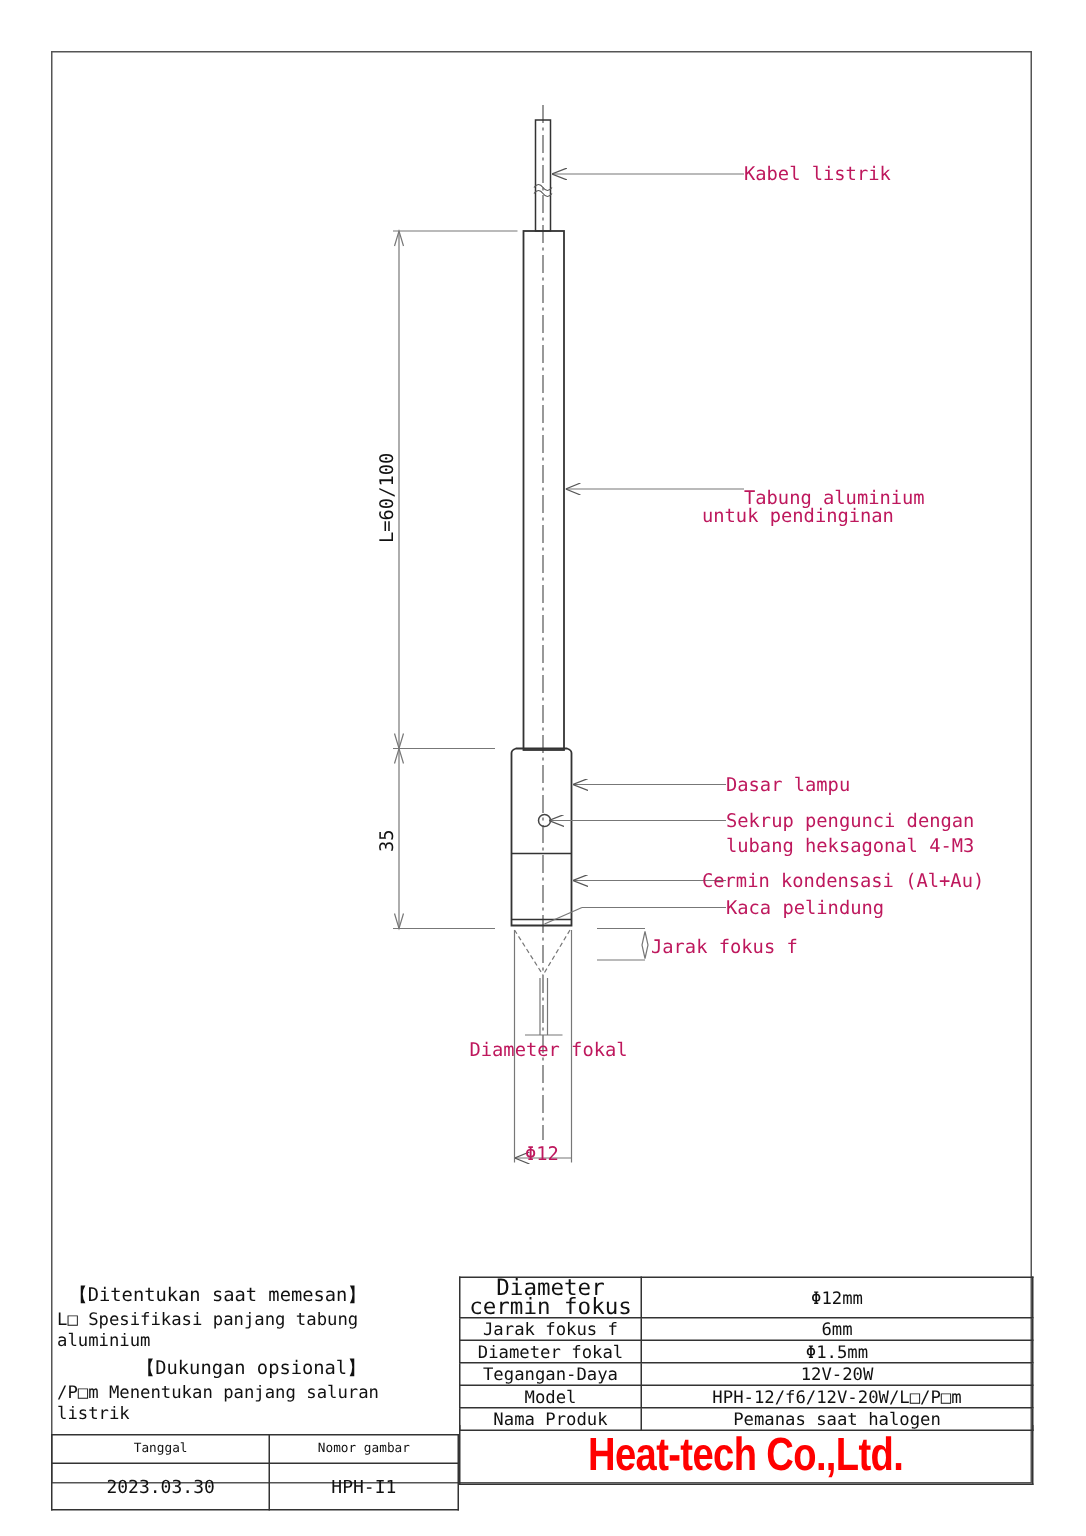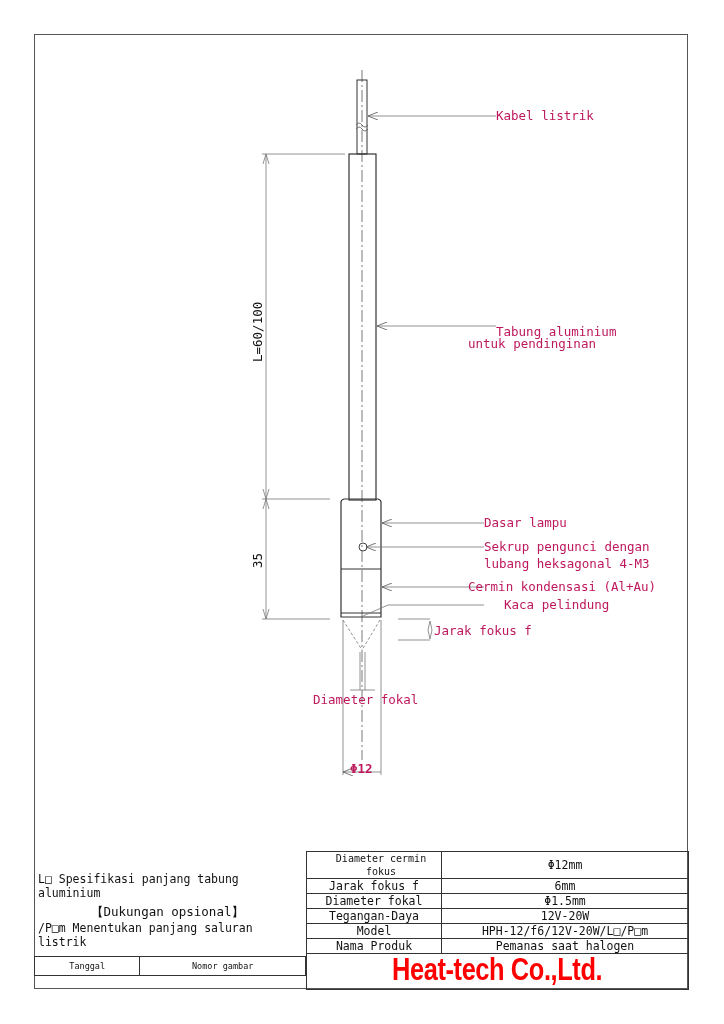--- a/index.html
+++ b/index.html
@@ -7,21 +7,21 @@
   .frame{position:absolute;left:34px;top:34px;width:654px;height:955px;border:1.5px solid #555;box-sizing:border-box;}
   svg.drawing{position:absolute;left:0;top:0;}
   .lbl{position:absolute;font-size:12.5px;white-space:nowrap;line-height:15px;color:#be185d;}
   .vlbl{position:absolute;font-size:12.5px;white-space:nowrap;transform:rotate(-90deg);transform-origin:left top;}
   .notes{position:absolute;left:34px;top:851px;width:272px;height:105px;box-sizing:border-box;font-size:11.5px;}
   .notes .h{position:absolute;left:12px;font-size:12.5px;}
   .notes .t{position:absolute;left:4px;font-size:11.5px;}
   table.spec{position:absolute;left:306px;top:851px;width:383px;border-collapse:collapse;font-size:11.5px;}
   table.spec td{border:1px solid #333;height:14px;padding:0;text-align:center;line-height:13px;}
   table.spec td.k{width:120px;}
-  .k.small{font-size:10px;padding-left:14px;}
+  .k.small{font-size:15px;}
   table.meta{position:absolute;left:34px;top:956px;width:272px;border-collapse:collapse;}
   table.meta td{border:1px solid #333;text-align:center;padding:4px;}
   table.meta td.hd{font-size:8.5px;height:10px;line-height:10px;}
   table.meta td.vl{font-size:12px;height:22px;}
   .logo{position:absolute;left:306px;top:950px;width:383px;height:40px;border:1px solid #333;border-top:none;box-sizing:border-box;display:flex;align-items:center;justify-content:center;}
   .logo span{font-family:"Liberation Sans","DejaVu Sans",sans-serif;font-weight:bold;font-size:31px;color:#ff0000;transform:scaleX(0.82);letter-spacing:-0.5px;line-height:34px;}
 </style>
 </head>
 <body>
 
@@ -80,28 +80,29 @@
   <line x1="388" y1="605" x2="363" y2="616" stroke="#777" stroke-width="0.8"></line>
 </svg>
 
 <div class="lbl" style="left:496px;top:108px;">Kabel listrik</div>
 <div class="lbl" style="left:496px;top:324px;">Tabung aluminium</div>
 <div class="lbl" style="left:468px;top:336px;">untuk pendinginan</div>
 <div class="lbl" style="left:484px;top:515px;">Dasar lampu</div>
 <div class="lbl" style="left:484px;top:539px;">Sekrup pengunci dengan</div>
 <div class="lbl" style="left:484px;top:556px;">lubang heksagonal   4-M3</div>
 <div class="lbl" style="left:468px;top:579px;text-align:center;">Cermin kondensasi (Al+Au)</div>
-<div class="lbl" style="left:504px;top:597px;">Kaca pelindung</div>
+<div class="lbl" style="left:484px;top:597px;">Kaca pelindung</div>
 <div class="lbl" style="left:434px;top:623px;">Jarak fokus f</div>
 <div class="lbl" style="left:313px;top:692px;">Diameter fokal</div>
-<div class="lbl" style="left:350px;top:761px;font-weight:bold;">Φ12</div>
+<div class="lbl" style="left:350px;top:761px;">Φ12</div>
 <div class="vlbl" style="left:250px;top:362px;">L=60/100</div>
 <div class="vlbl" style="left:250px;top:568px;">35</div>
 
 <div class="notes">
+  <div class="h" style="top:4px;">【Ditentukan saat memesan】</div>
   <div class="t" style="top:21px;">L□ Spesifikasi panjang tabung aluminium</div>
   <div class="h" style="top:53px;margin-left:45px;">【Dukungan opsional】</div>
   <div class="t" style="top:70px;">/P□m Menentukan panjang saluran listrik</div>
 </div>
 
 <table class="spec">
   <tbody>
       <tr>
         <td class="k small">Diameter cermin fokus</td>
         <td>Φ12mm</td>
@@ -128,18 +129,22 @@
       </tr>
 </tbody>
   </table>
 
 <table class="meta">
   <tbody>
       <tr>
     <td class="hd">Tanggal</td>
     <td class="hd">Nomor gambar</td>
   </tr>
+  <tr>
+    <td class="vl">2023.03.30</td>
+    <td class="vl">HPH-I1</td>
+  </tr>
 </tbody>
   </table>
 
 <div class="logo">
   <span>Heat-tech Co.,Ltd.</span>
 </div>
 
 </body></html>

